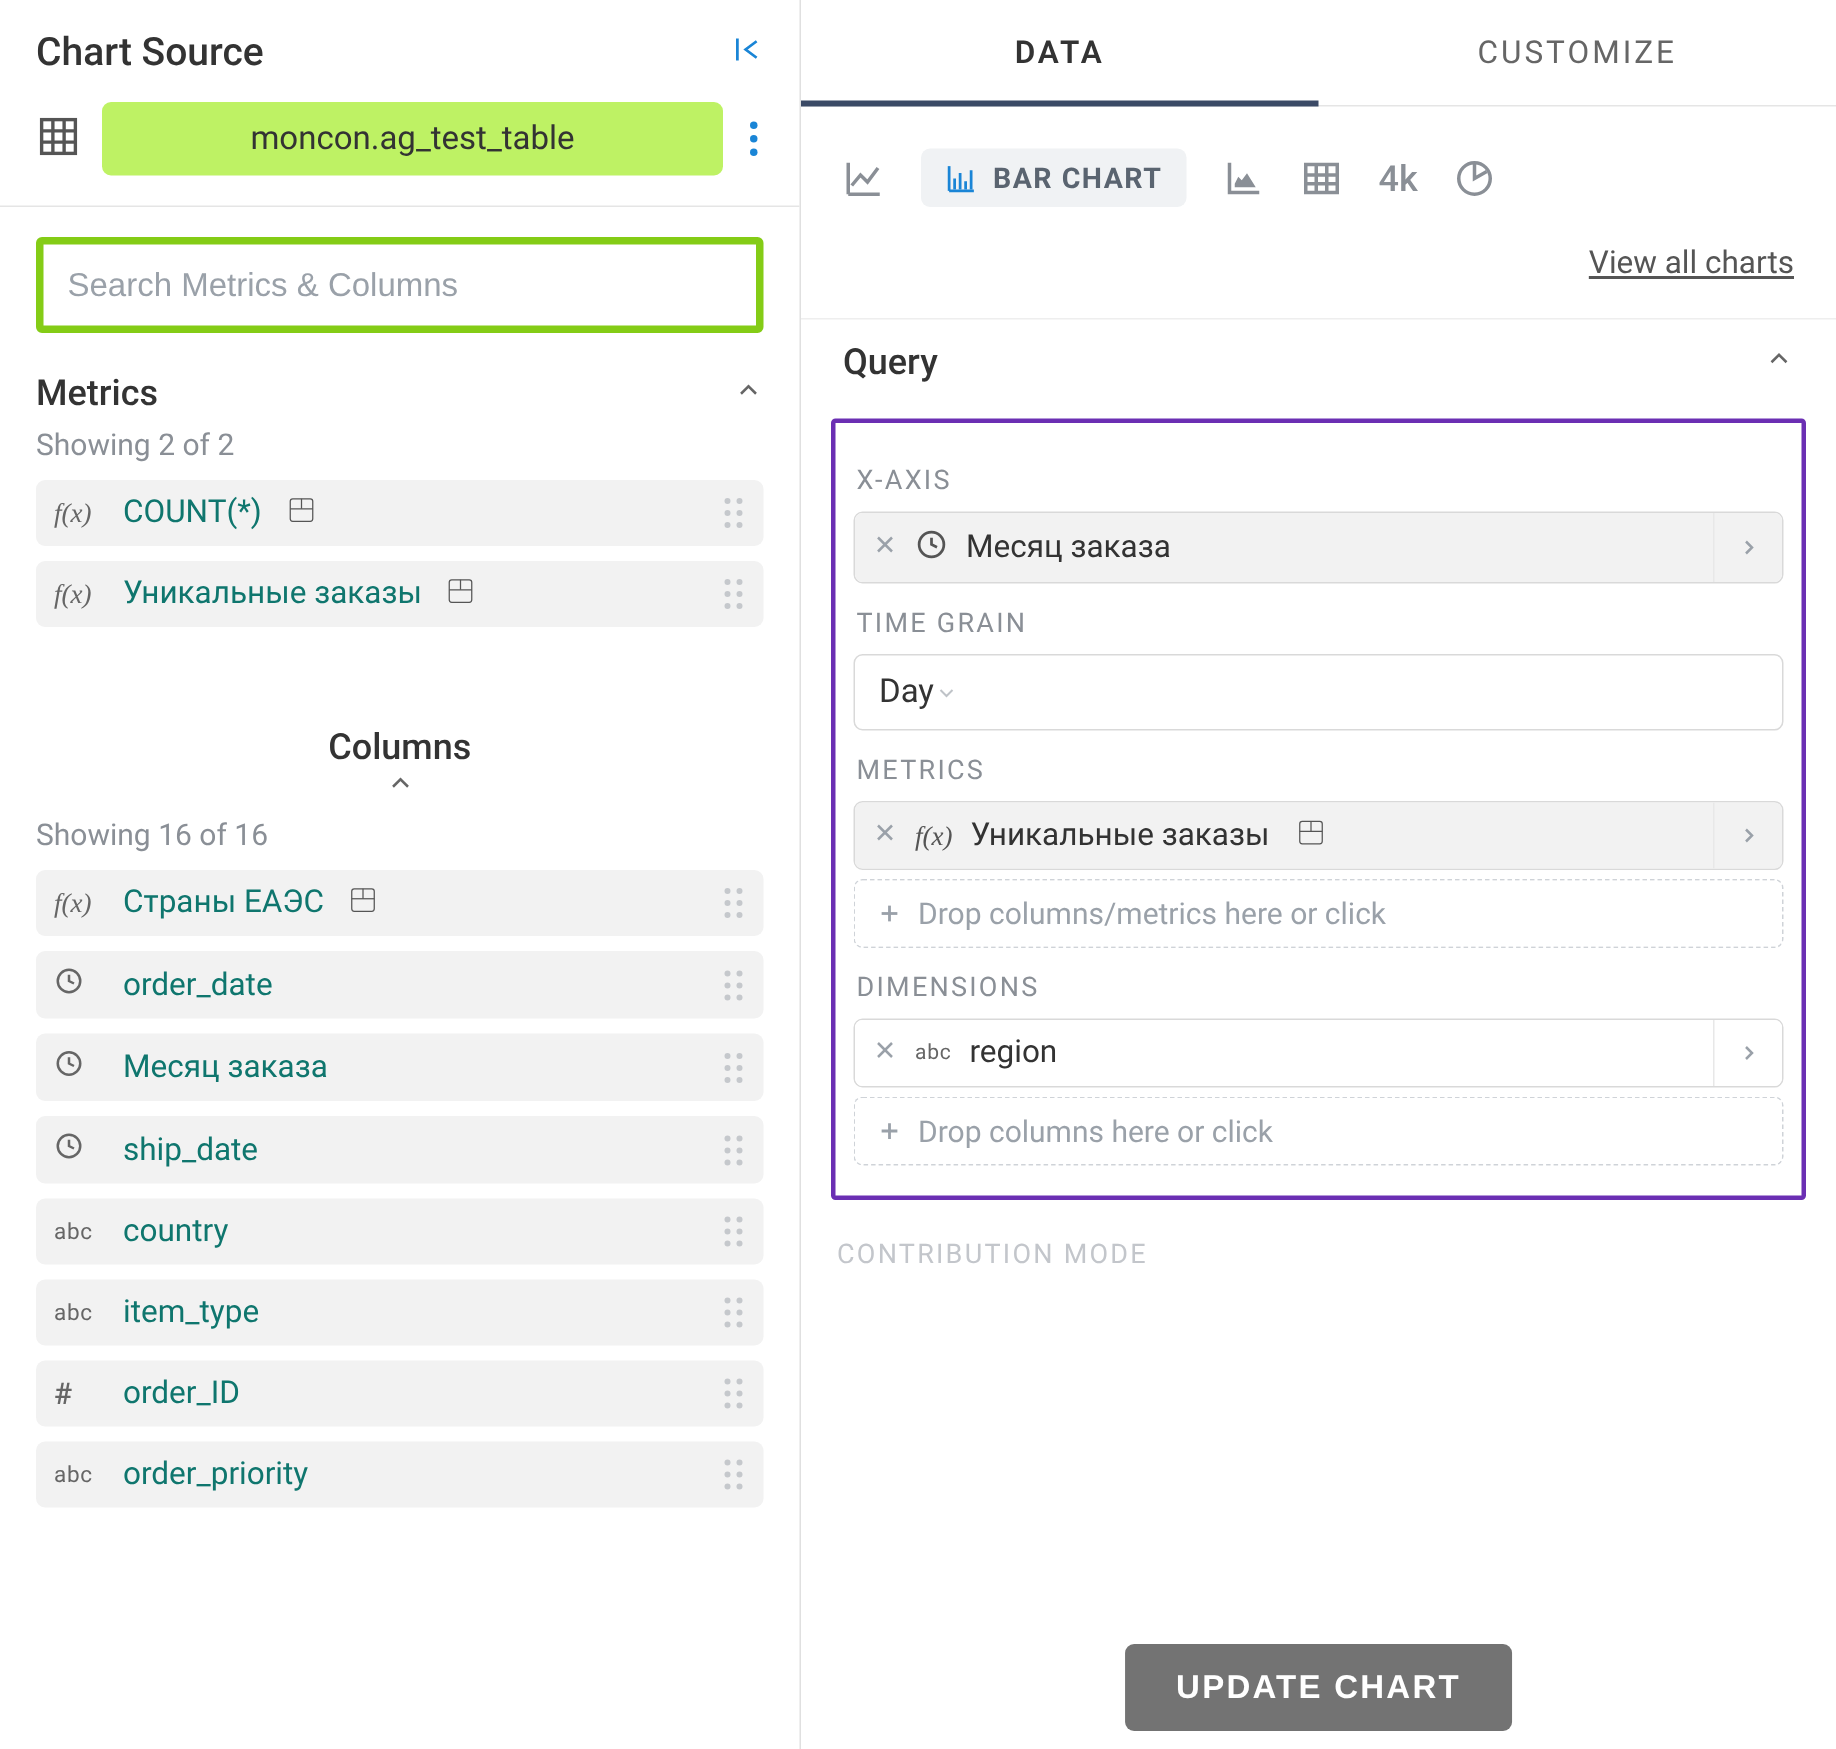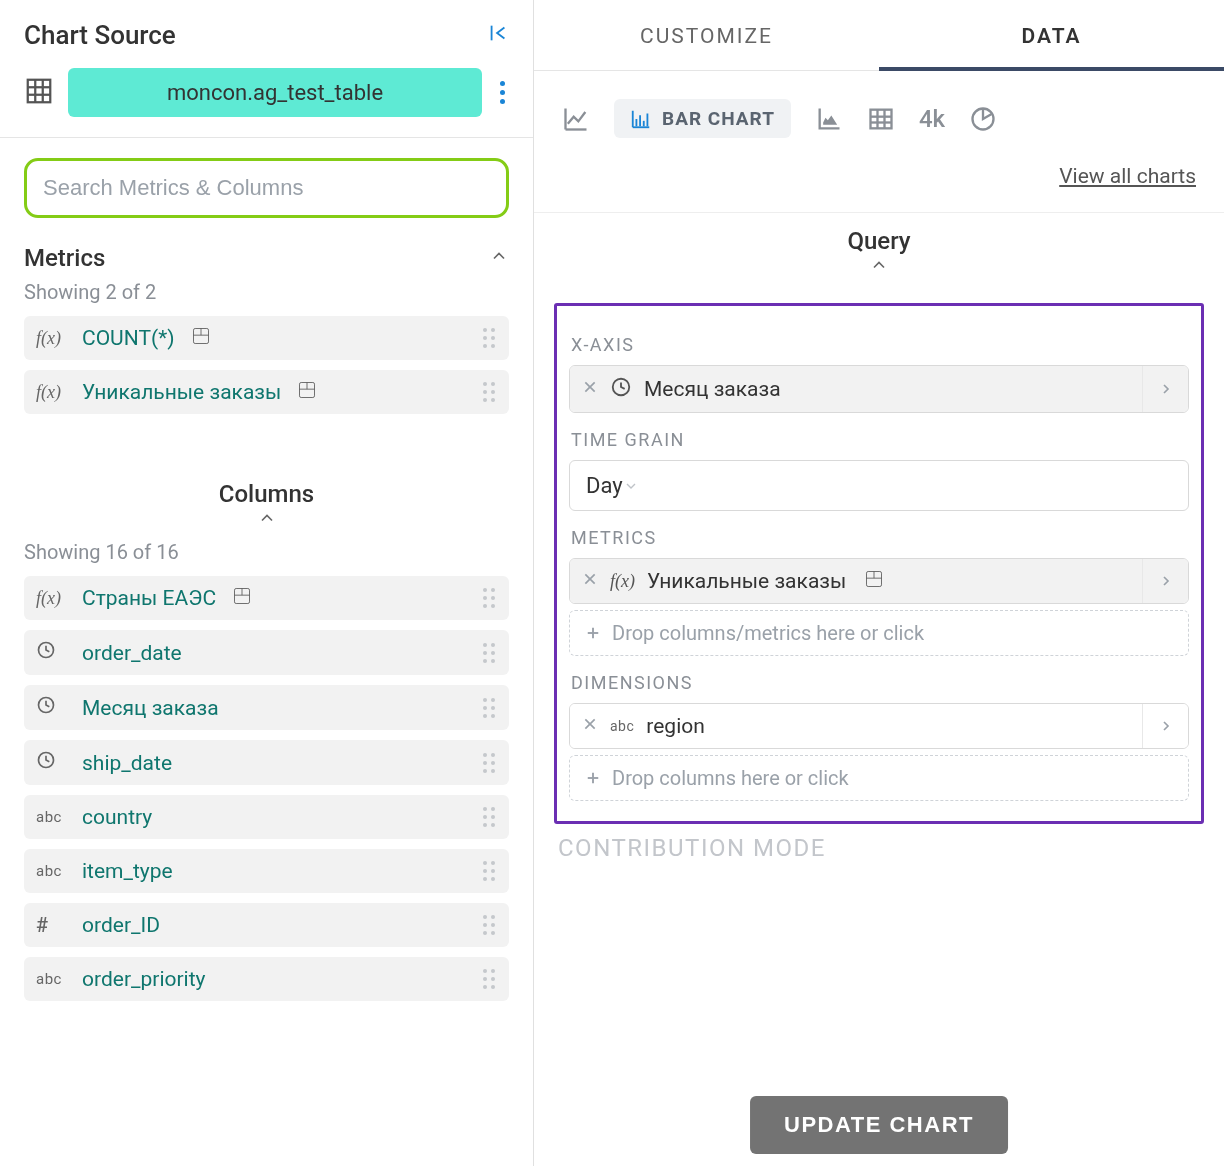--- a/index.html
+++ b/index.html
@@ -43,41 +43,41 @@
   .source-row {
     display: flex;
     align-items: center;
     padding: 0 24px 20px 24px;
     gap: 14px;
     border-bottom: 1px solid #e5e5e5;
   }
   .source-row .table-icon svg { width: 30px; height: 30px; stroke: #555; }
   .source-pill {
     flex: 1;
-    background: #5eead4;
+    background: #bef264;
     border-radius: 6px;
     padding: 12px 16px;
     text-align: center;
     font-size: 22px;
     color: #333;
   }
   .kebab {
     color: #1a85d6;
     font-size: 24px;
     line-height: 6px;
     cursor: pointer;
     padding: 0 4px;
   }
   .kebab div { width:5px; height:5px; background:#1a85d6; border-radius:50%; margin:4px 0; }
 
   .search-wrap { padding: 20px 24px 10px 24px; }
   .search-input {
     width: 100%;
-    border: 3px solid #84cc16;
-    border-radius: 14px;
+    border: 5px solid #84cc16;
+    border-radius: 4px;
     padding: 14px 16px;
     font-size: 22px;
     color: #3b82f6;
   }
   .search-input::placeholder { color: #9aa1a9; }
 
   .section-head {
     display: flex;
     align-items: center;
     justify-content: space-between;
@@ -197,21 +197,20 @@
     font-size: 21px;
     color: #555;
     text-decoration: underline;
     cursor:pointer;
   }
 
   .query-head {
     display:flex; align-items:center; justify-content:space-between;
     padding: 14px 28px 16px 28px;
     border-top: 1px solid #eee;
-    flex-direction: column;
   }
   .query-head h3 { font-size:24px; font-weight:500; color:#333; }
 
   .query-box {
     margin: 8px 20px 0 20px;
     border: 3px solid #6b2fb3;
     border-radius: 3px;
     padding: 28px 12px 20px 12px;
   }
 
@@ -277,24 +276,24 @@
     align-items:center;
     gap:10px;
     color:#9aa1a9;
     font-size:20px;
     margin-top:6px;
     cursor:pointer;
   }
   .dropzone svg { width:18px; height:18px; }
 
   .contrib-label {
-    font-size: 24px;
+    font-size: 18px;
     letter-spacing: 1.5px;
     color: #c3c6cb;
-    margin: 10px 0 0 24px;
+    margin: 26px 0 0 24px;
   }
 
   .update-btn {
     position:absolute;
     left:50%;
     transform: translateX(-50%);
     bottom: 12px;
     background:#737373;
     color:#fff;
     font-size:22px;
@@ -509,22 +508,22 @@
             <span></span>
             <span></span>
           </div>
         </div>
       </div>
 
   </div>
 
   <div class="right">
     <div class="tabs">
+      <div class="tab active">DATA</div>
       <div class="tab">CUSTOMIZE</div>
-      <div class="tab active">DATA</div>
     </div>
 
     <div class="chart-type-row">
       <div class="ct-icon">
         <svg viewBox="0 0 24 24" fill="none" stroke="currentColor" stroke-width="2">
             <polyline points="3,21 3,3"></polyline>
             <polyline points="3,21 21,21"></polyline>
             <polyline points="5,16 10,10 14,14 20,6"></polyline>
           </svg>
       </div>

